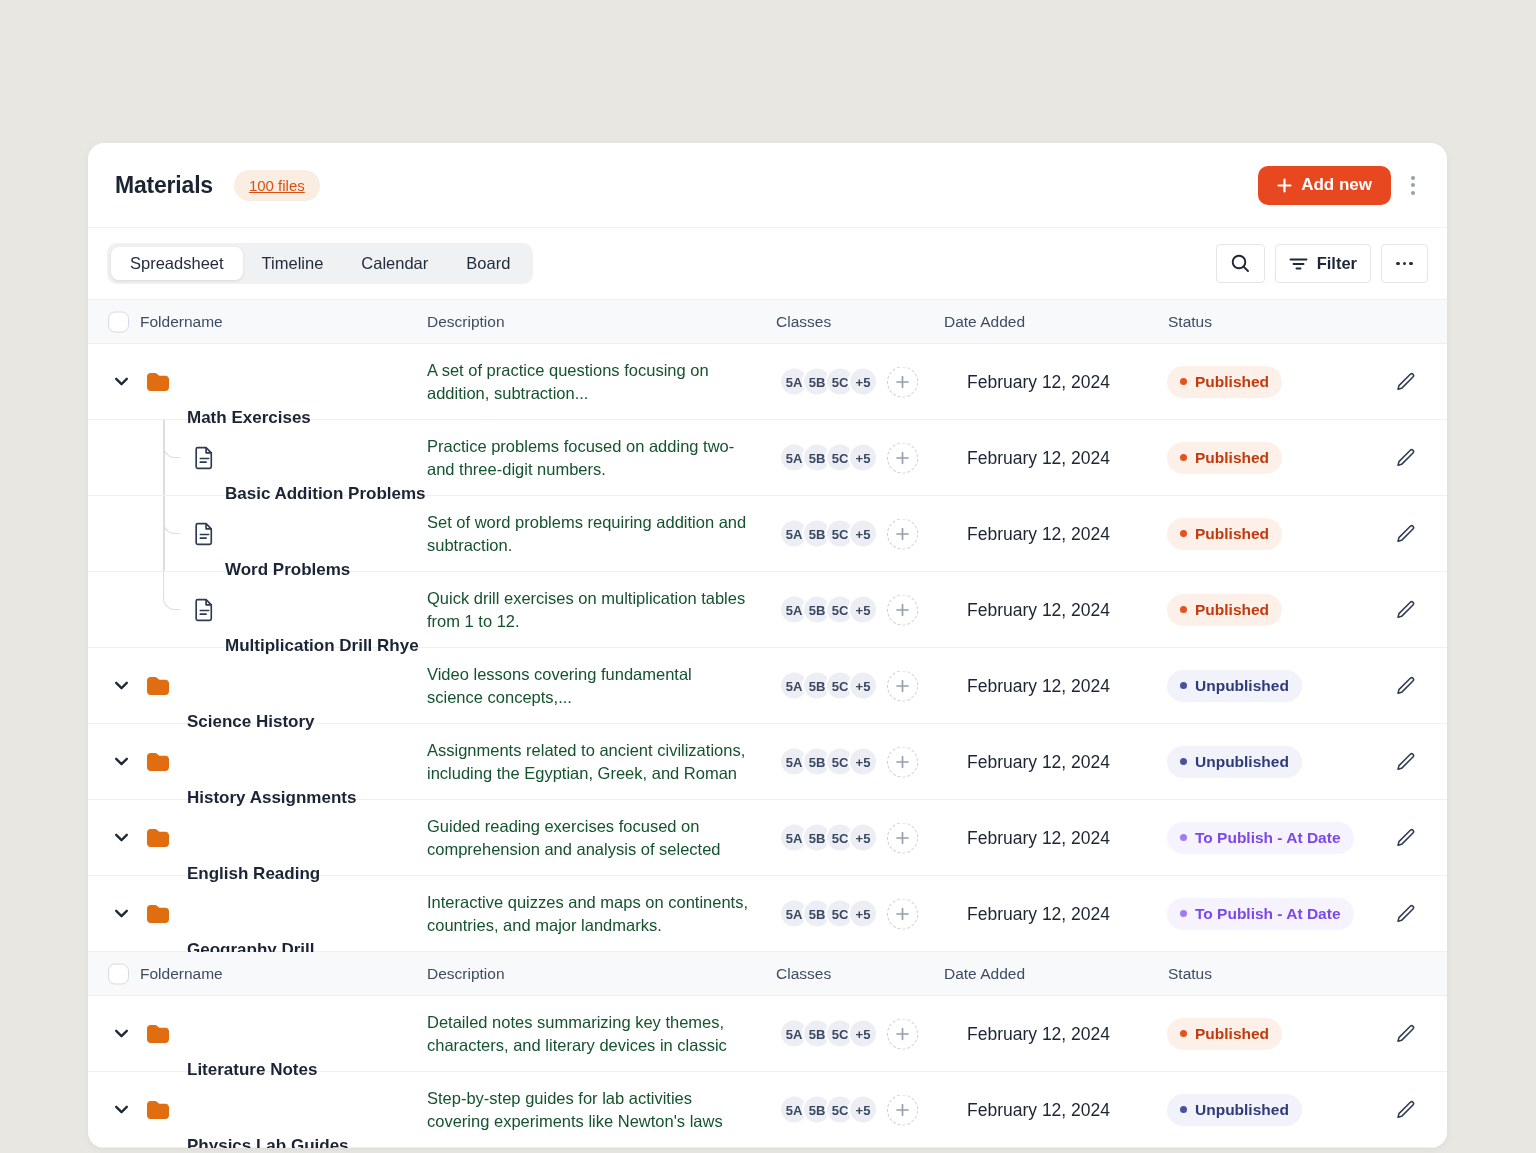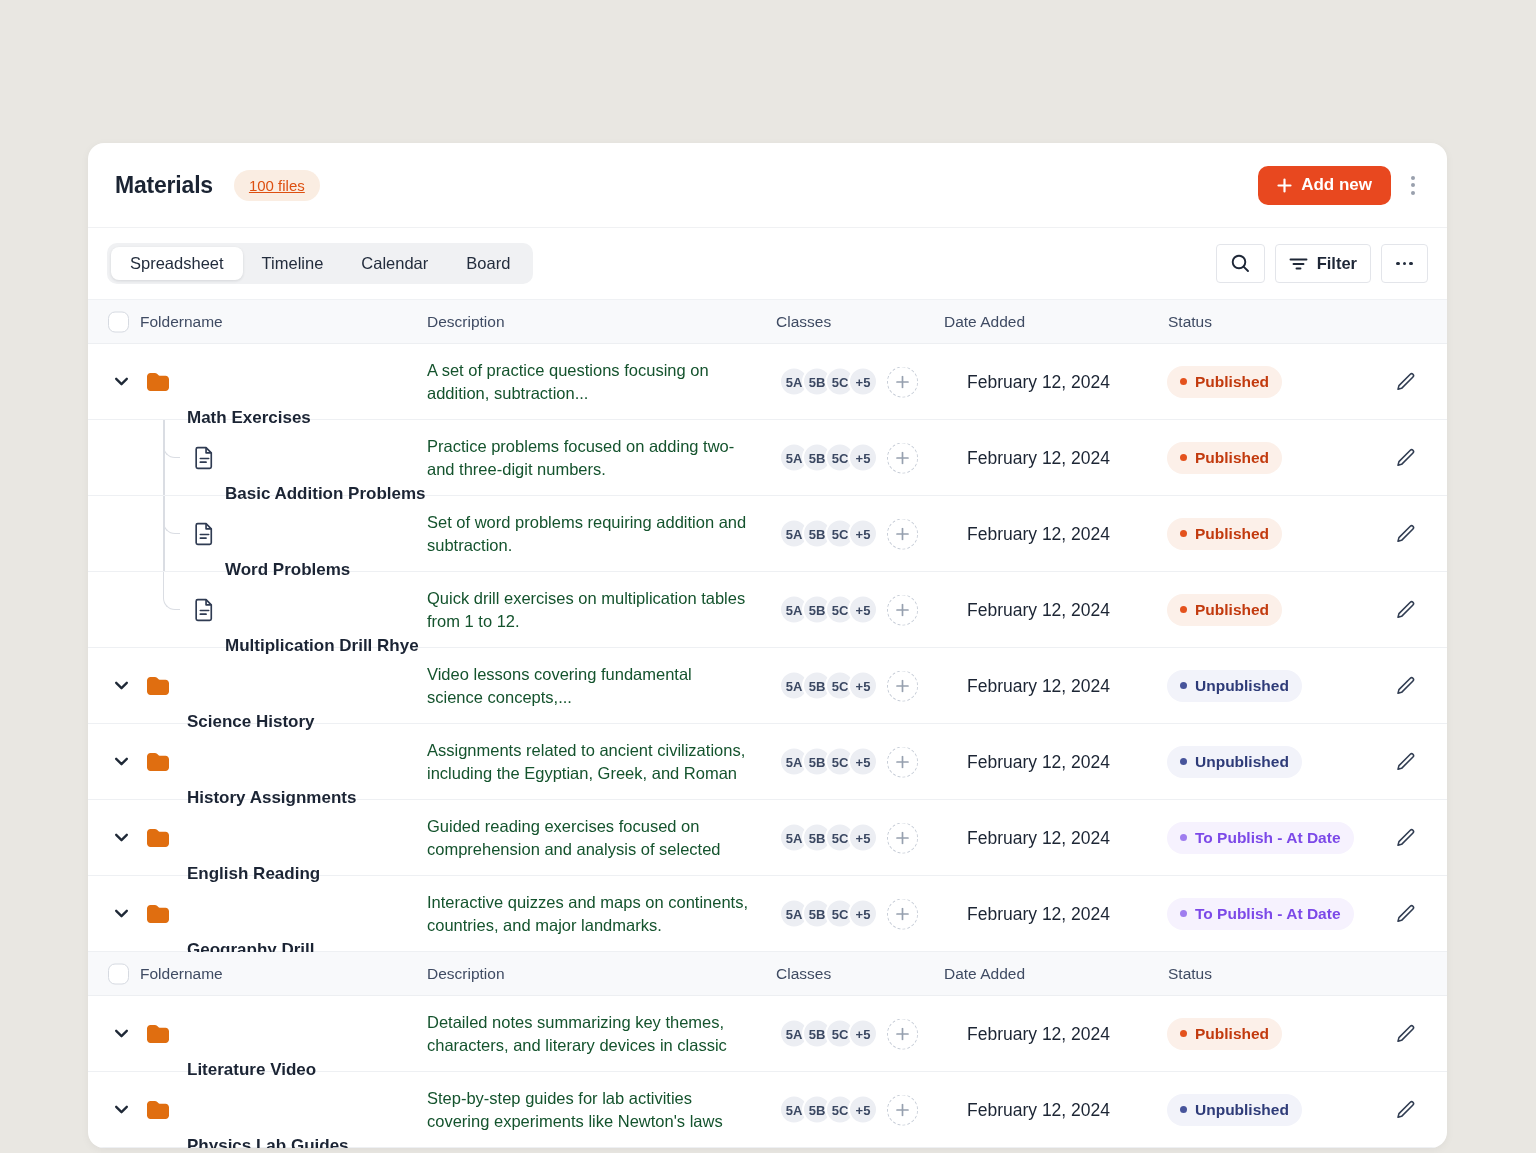--- a/index.html
+++ b/index.html
@@ -508,21 +508,21 @@
               <path d="M3 5.5 8 10.5 13 5.5"></path>
             </svg>
       </span>
     </button>
     <span class="icon-folder">
       <svg width="26" height="22" viewBox="0 0 26 22">
             <path fill="#E06E10" class="folder-fill" d="M2 5.5C2 3.6 3.6 2 5.5 2h4.2c1 0 1.9.4 2.6 1.1l1 1c.4.4.9.6 1.4.6h5.8C22.4 4.7 24 6.3 24 8.2v8.3c0 1.9-1.6 3.5-3.5 3.5h-15C3.6 20 2 18.4 2 16.5Z"></path>
           </svg>
     </span>
 
-    <span class="rname">Literature Video</span>
+    <span class="rname">Literature Notes</span>
     <p class="rdesc">Detailed notes summarizing key themes, characters, and literary devices in classic</p>
     <div class="rclasses">
       <span class="chips">
             <span class="chip">5A</span>
             <span class="chip">5B</span>
             <span class="chip">5C</span>
             <span class="chip">+5</span>
           </span>
       <button class="add-class">
         <span style="display:flex;">

